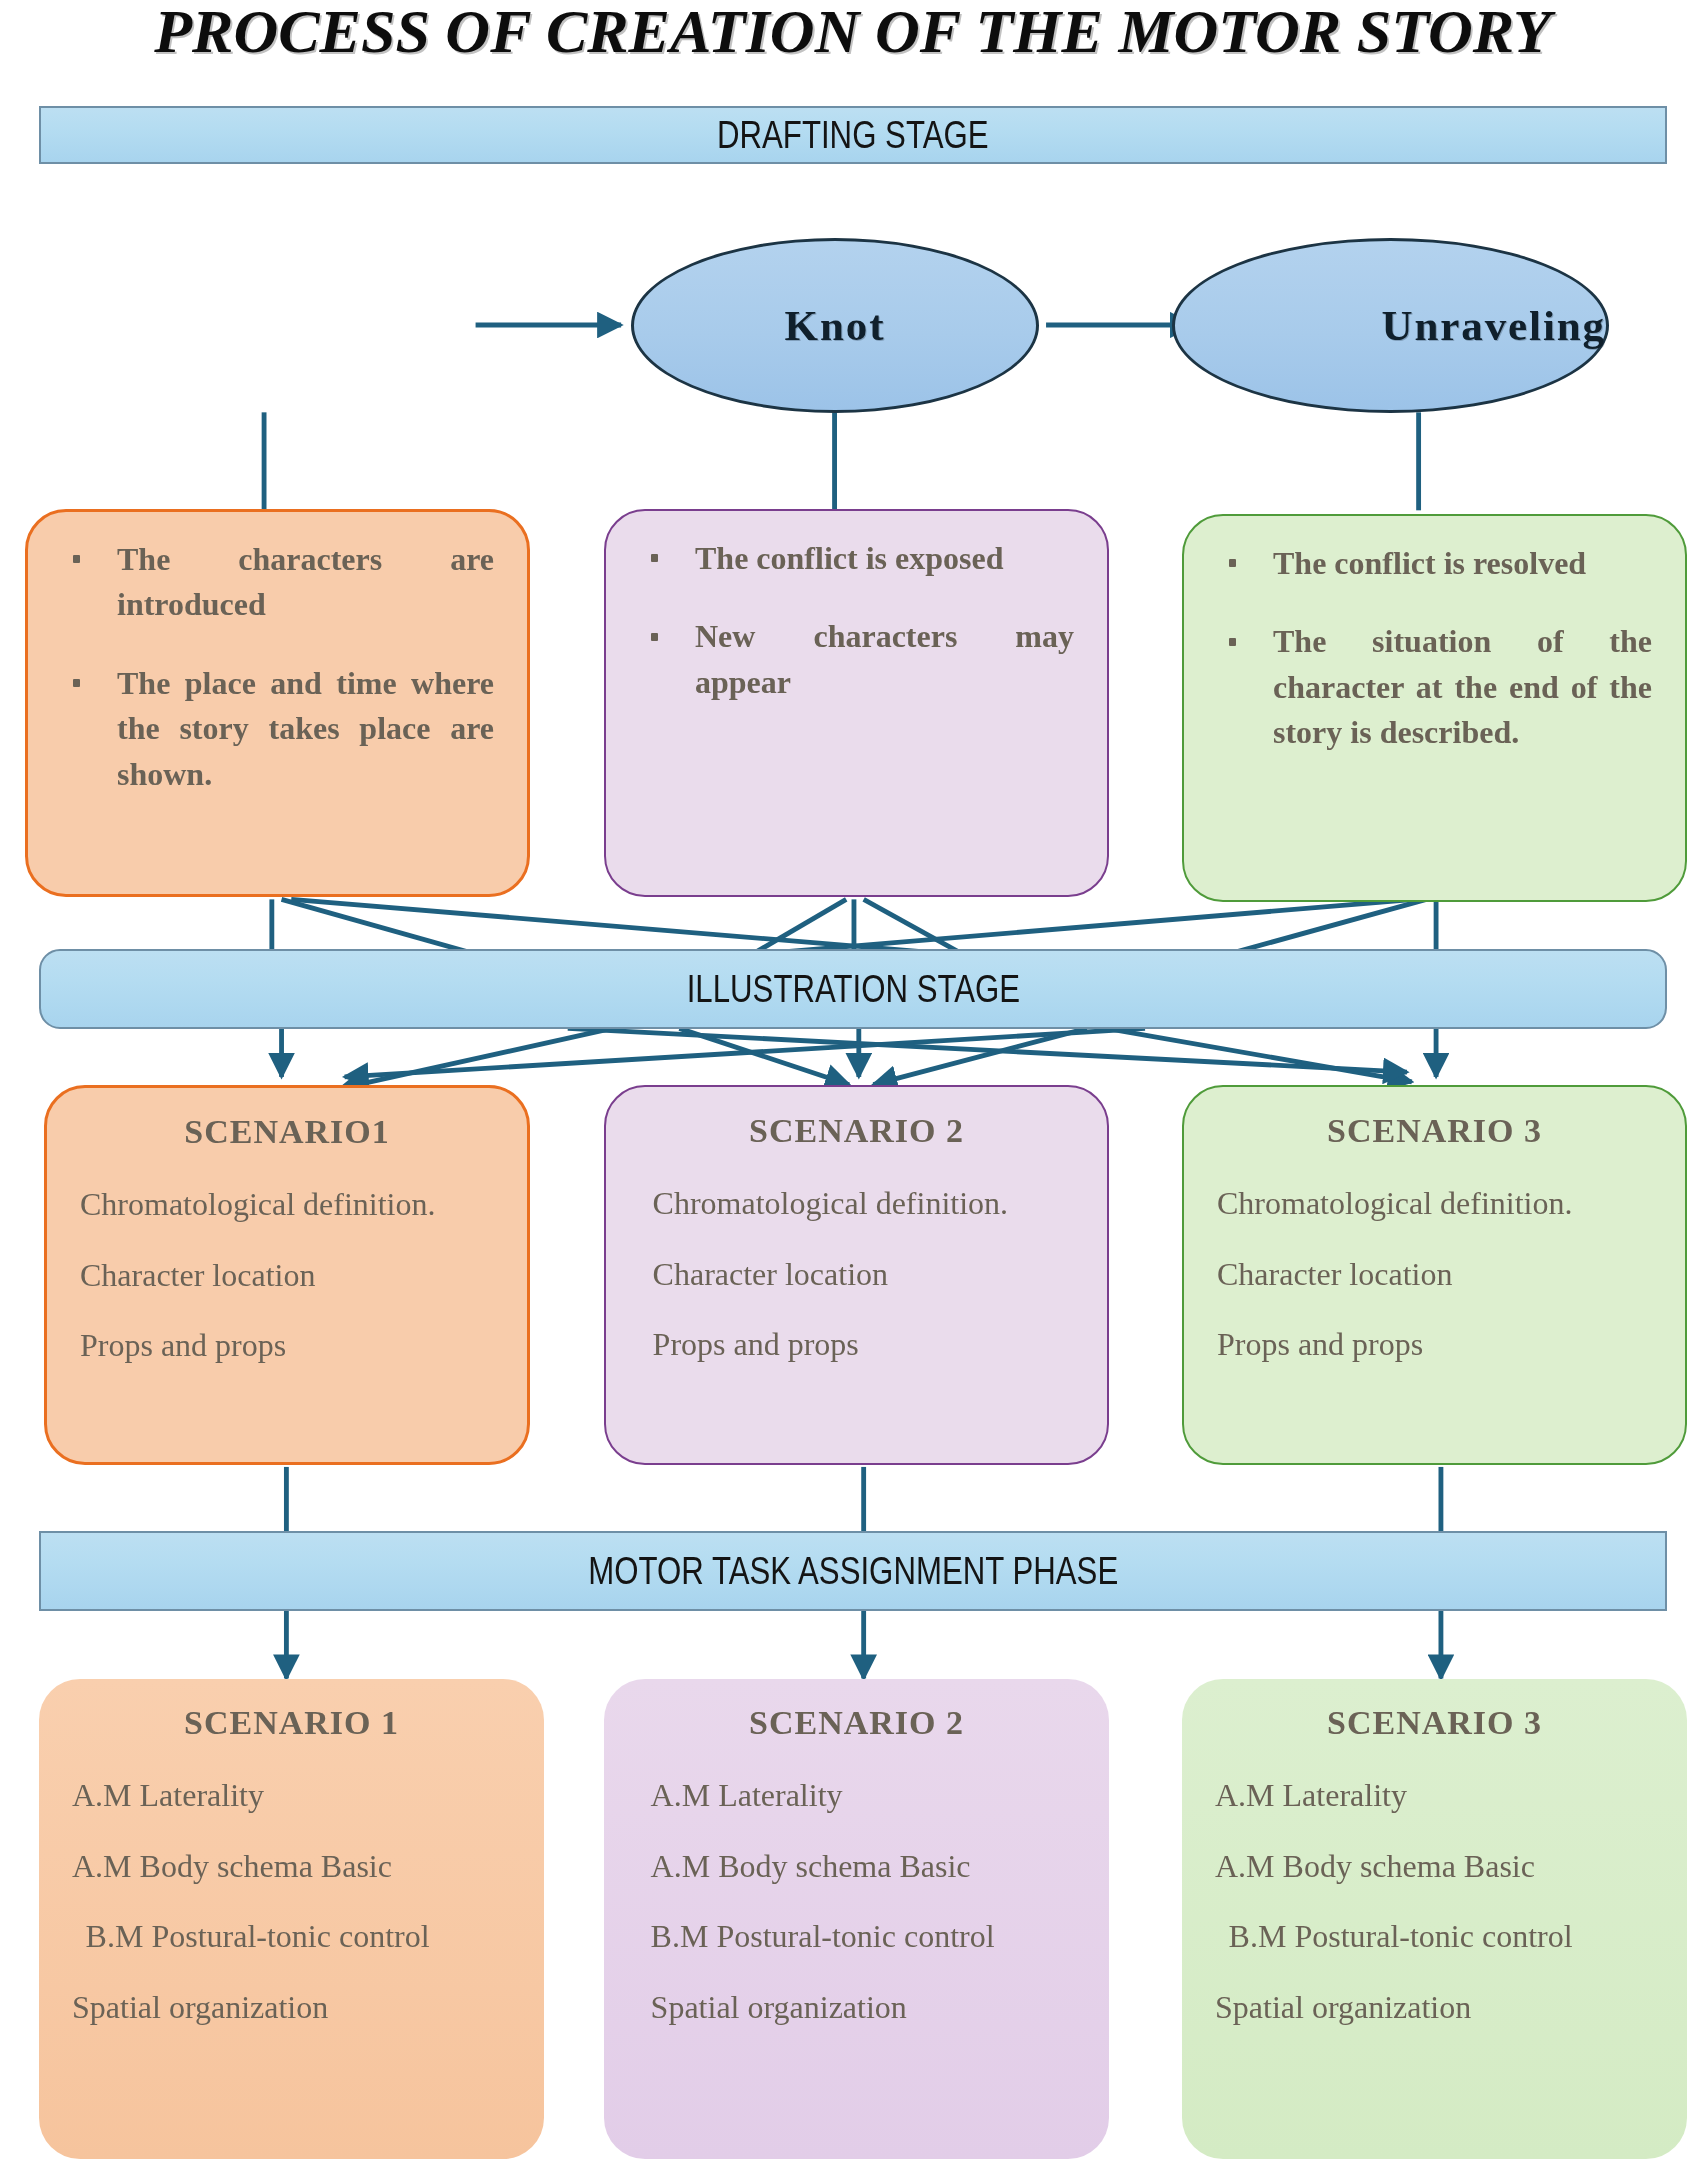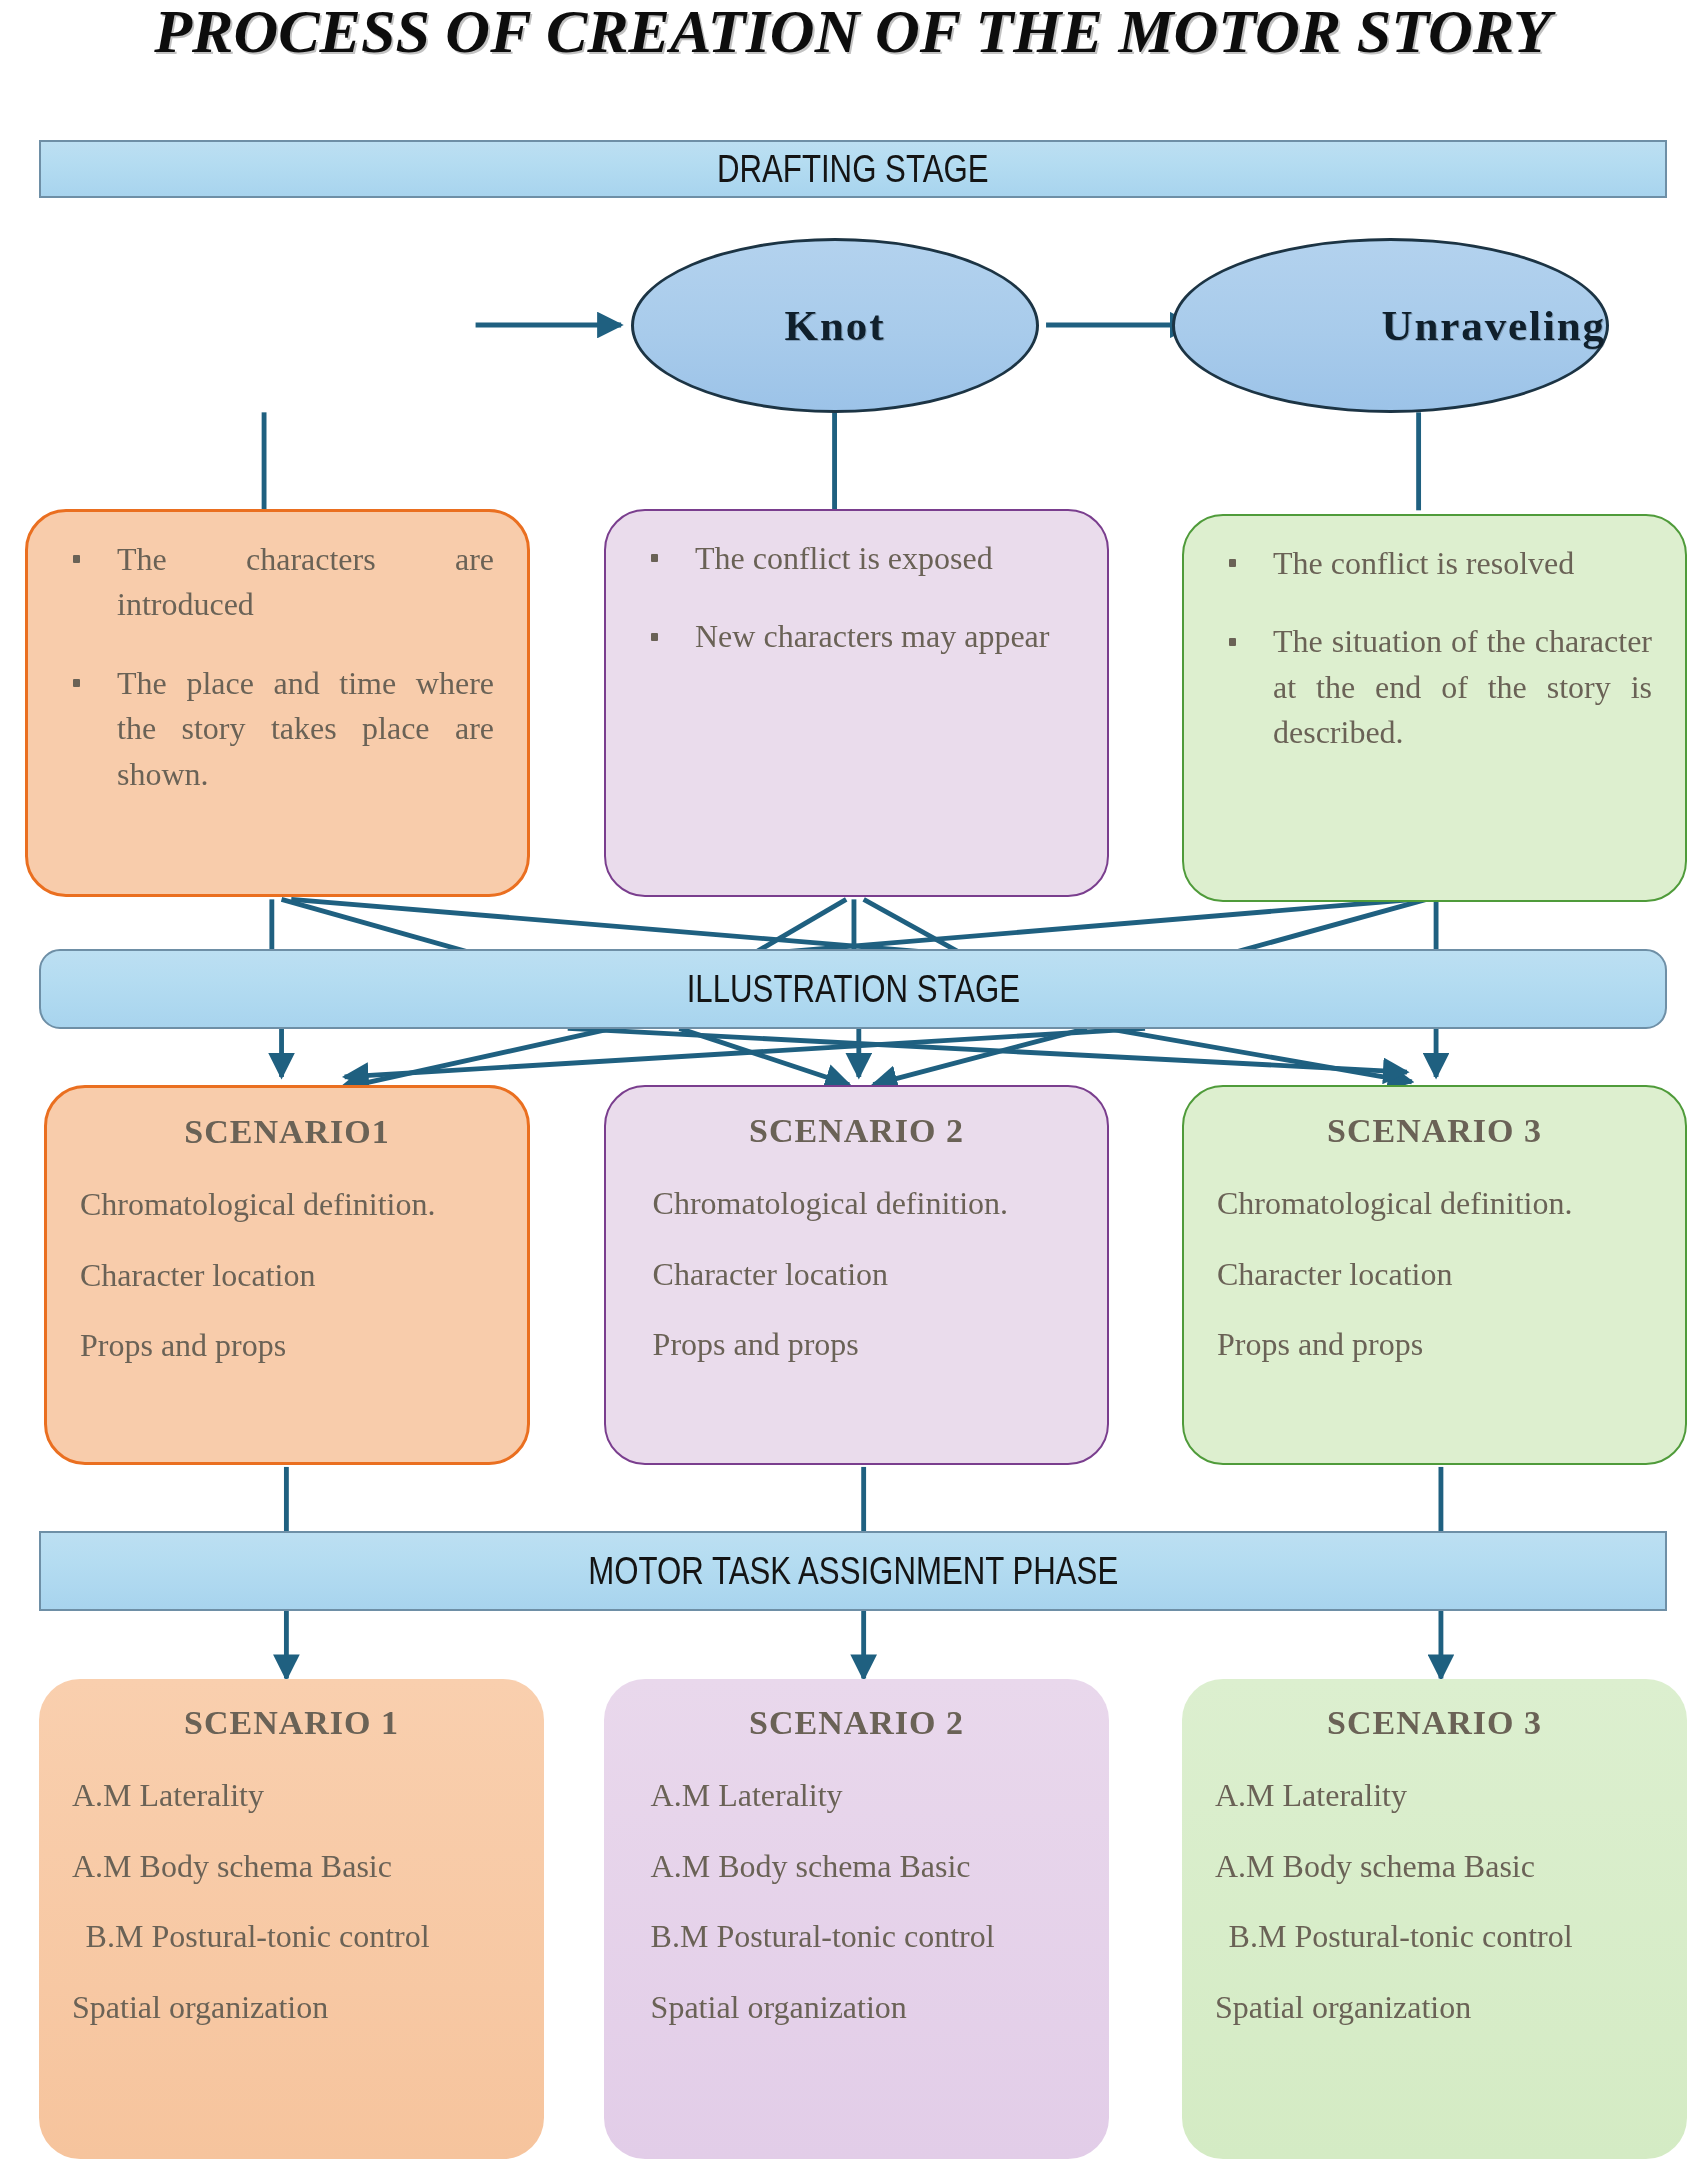--- a/index.html
+++ b/index.html
@@ -30,21 +30,21 @@
     z-index:3;
   }
   .band span{
     font-family:"Liberation Sans", sans-serif;
     font-weight:400;
     color:#141414;
     transform:scaleX(.80);
     white-space:nowrap;
     display:inline-block;
   }
-  #band-drafting{left:39px;top:140px;width:1628px;height:58px;}
+  #band-drafting{left:39px;top:106px;width:1628px;height:58px;}
   #band-drafting span{font-size:39px;}
   #band-illustration{left:39px;top:949px;width:1628px;height:80px;border-radius:21px;}
   #band-illustration span{font-size:39px;}
   #band-motor{left:39px;top:1531px;width:1628px;height:80px;}
   #band-motor span{font-size:39px;}
 
   
   .ellipse{
     position:absolute;
     border-radius:50%;
@@ -80,20 +80,21 @@
   .card.green-soft {background:linear-gradient(to bottom,#dcefcf,#d4ebc4);border:none;}
 
   .card ul{list-style:none;margin:0;padding:0;}
   .card li{
     position:relative;
     color:#6a6256;
     font-size:32px;line-height:1.42;
     text-align:justify;
     padding-left:56px;
     margin-bottom:33px;
+    font-weight:bold;
   }
   .card li:last-child{margin-bottom:0;}
   .card li:before{
     content:"";
     position:absolute;left:11.6px;top:18.4px;
     width:7.8px;height:7.8px;background:#6a6256;border-radius:1px;
   }
 
   .card-title{
     text-align:center;

